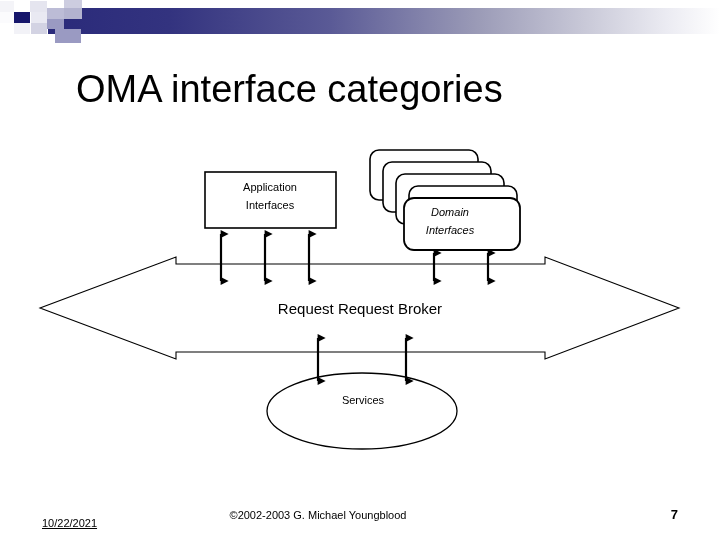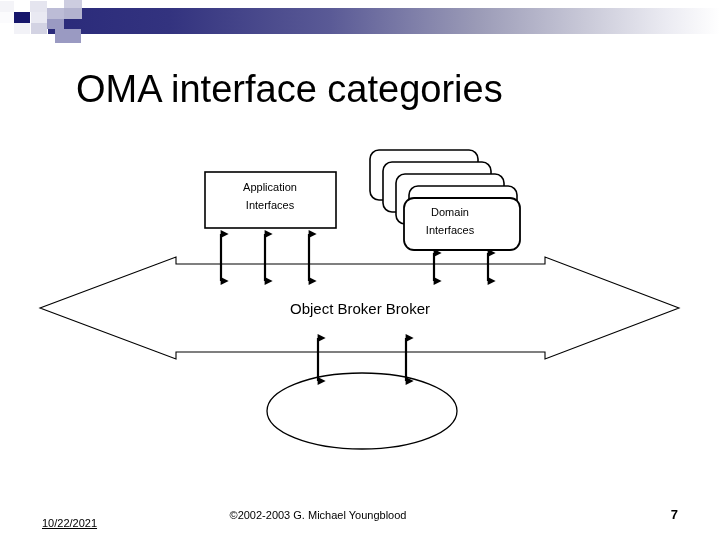--- a/index.html
+++ b/index.html
@@ -94,20 +94,21 @@
   }
   #app-label {
     left: 205px;
     top: 178px;
     width: 130px;
   }
   #domain-label {
     left: 404px;
     top: 203px;
     width: 92px;
+    font-style: italic;
   }
   #orb-label {
     left: 250px;
     top: 300px;
     width: 220px;
     font-size: 15px;
   }
   #services-label {
     left: 278px;
     top: 391px;
@@ -208,23 +209,24 @@
   <div class="box-label" id="app-label">
     <div>Application</div>
     <div>Interfaces</div>
   </div>
 
   <div class="box-label" id="domain-label">
     <div>Domain</div>
     <div>Interfaces</div>
   </div>
 
-  <div class="box-label" id="orb-label">Object Broker Broker</div>
+  <div class="box-label" id="orb-label">Request Request Broker</div>
 
   <div class="box-label" id="services-label">
+    <div>Services</div>
   </div>
 
   <div id="footer">
     <div class="foot-txt" id="foot-date">10/22/2021</div>
     <div class="foot-txt" id="foot-copy">©2002-2003 G. Michael Youngblood</div>
     <div class="foot-txt" id="foot-page">7</div>
   </div>
 
 </div>
 

